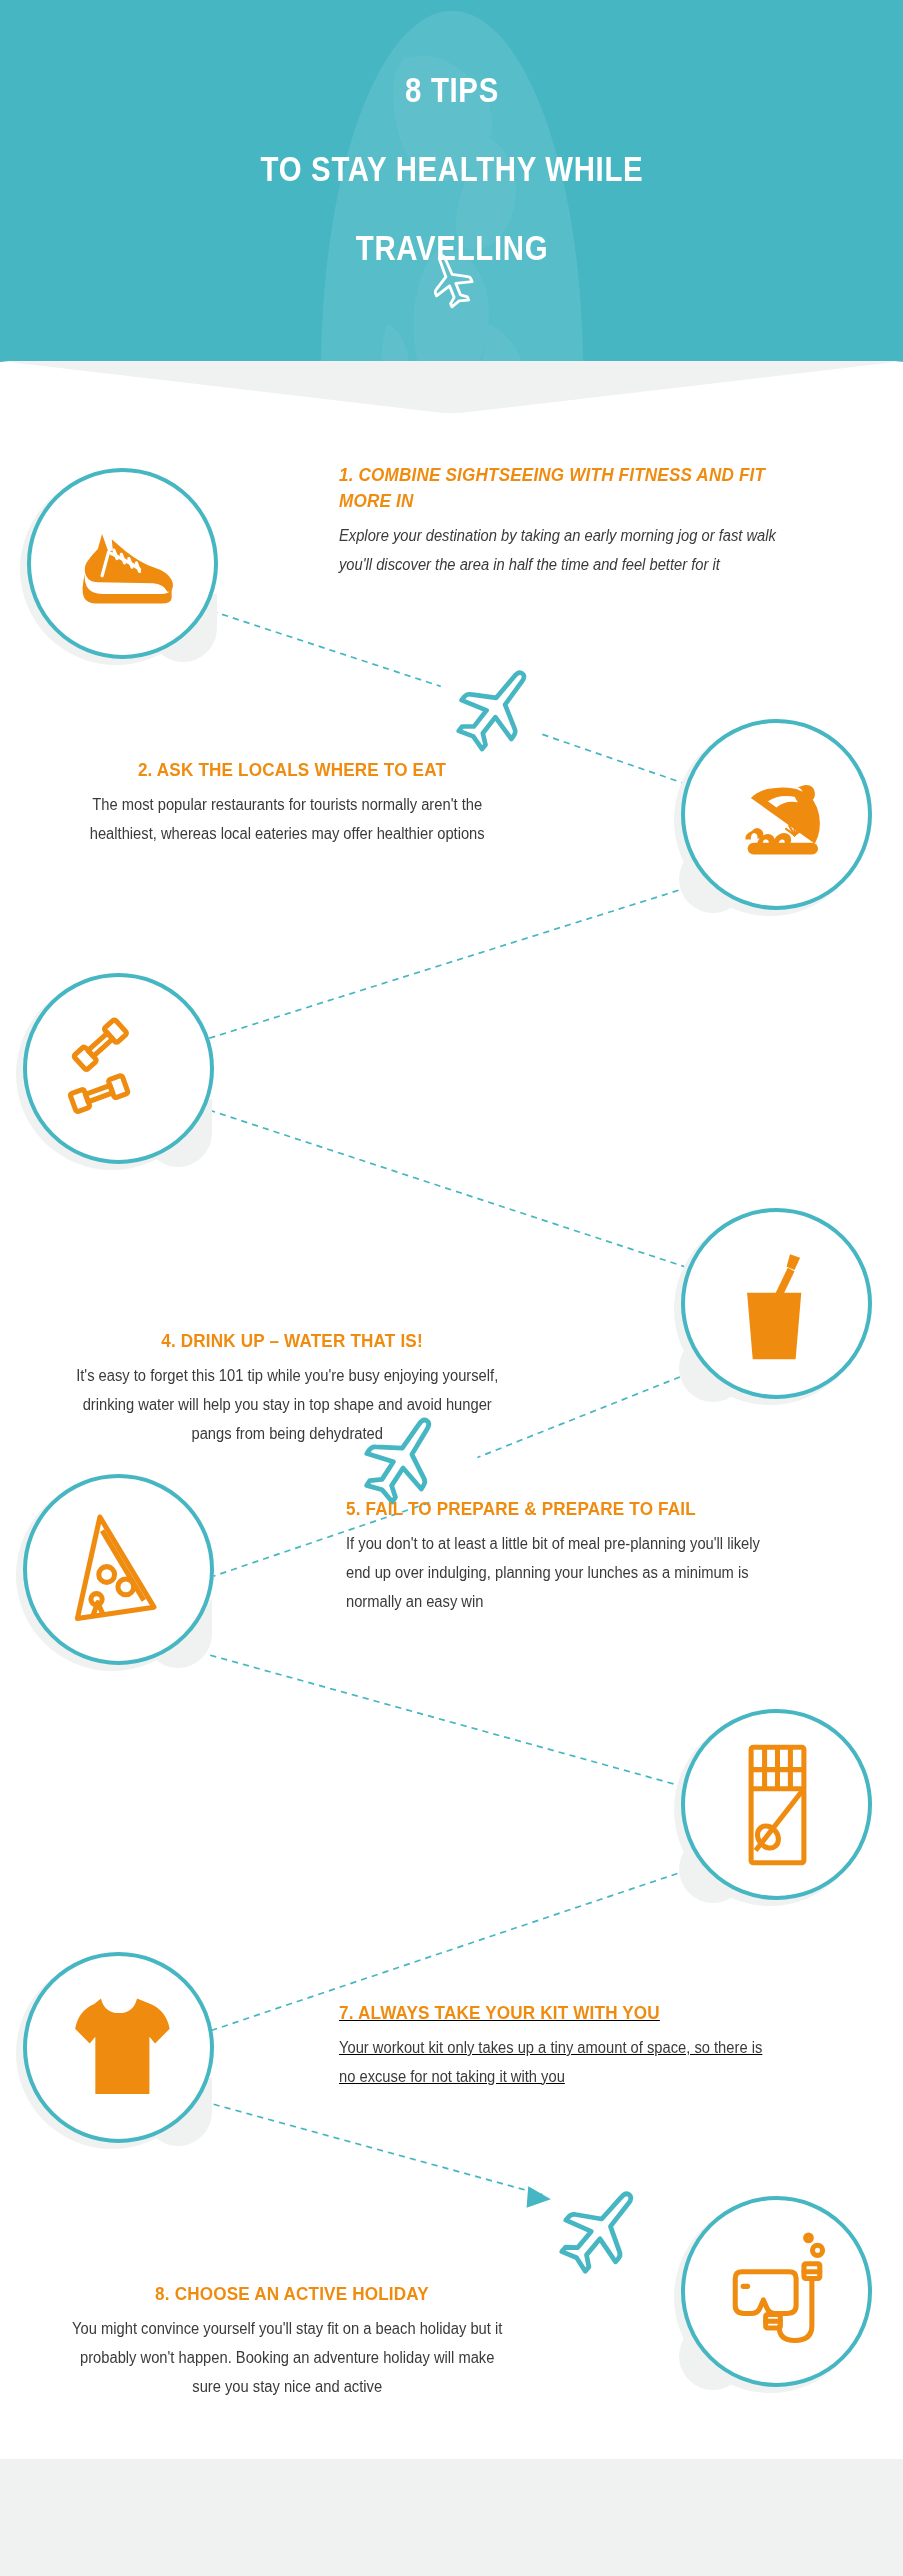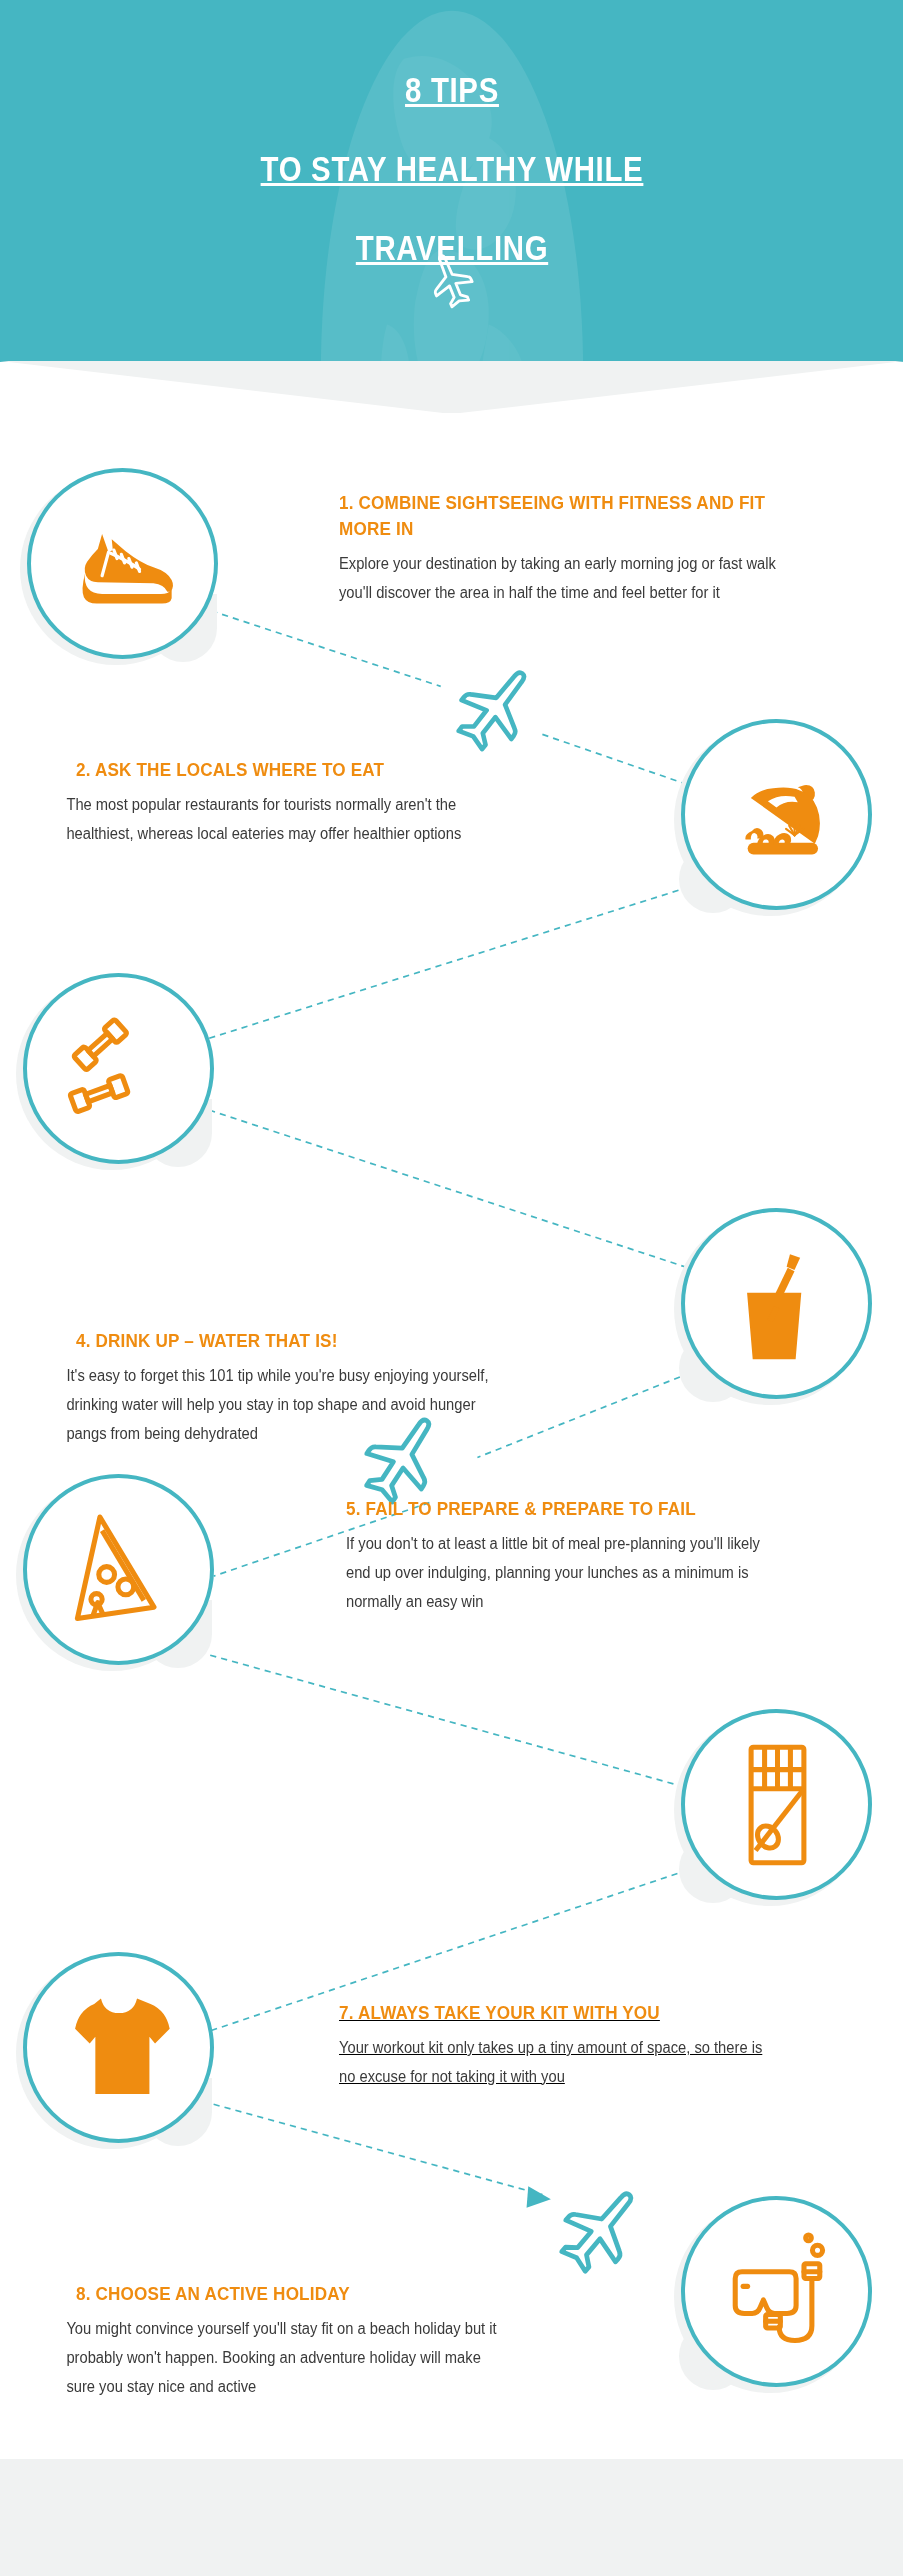--- a/index.html
+++ b/index.html
@@ -15,21 +15,21 @@
   #header{
     position:absolute;left:0;top:0;width:904px;height:362px;
     background:#45b6c2;overflow:hidden;
   }
   #globe{
     position:absolute;left:50%;top:8px;transform:translateX(-50%);
     width:266px;height:729px;opacity:.30;
   }
   #header-text{
     position:absolute;left:0;top:50px;width:904px;
-    text-align:center;color:#ffffff;text-decoration:underline;
+    text-align:center;color:#ffffff;
   }
   #header-text .line{
     font-family:"Liberation Sans Narrow","Liberation Sans",sans-serif;
     font-weight:bold;letter-spacing:0.8px;
     font-size:35px;line-height:79px;
     text-transform:uppercase;
     transform:scaleX(.84);
   }
   #plane-header{position:absolute;left:50%;top:249px;transform:translateX(-50%);}
 
@@ -82,21 +82,21 @@
   }
   .tip-body{
     font-family:"Liberation Sans Narrow","Liberation Sans",sans-serif;
     color:#3a3a3a;font-size:16px;line-height:29px;
     transform:scaleX(.92);
     margin:0;
   }
   .align-left  {text-align:left;}
   .align-left  .tip-title{transform-origin:left center;}
   .align-left  .tip-body {transform-origin:left center;}
-  .align-right {text-align:left;}
+  .align-right {text-align:center;}
   .align-right .tip-title{transform-origin:right center;}
   .align-right .tip-body {transform-origin:right center;}
 
   
   #connectors{position:absolute;left:0;top:0;width:904px;height:2576px;pointer-events:none;}
 
   
   .plane-float{position:absolute;}
 </style>
 </head>
@@ -180,21 +180,21 @@
           <path d="M72 52 l-12 44"></path>
           <path d="M76 54 q14 6 28 14 q16 8 26 16"></path>
           <path d="M82 48 l6 16"></path>
             <path d="M96 56 l6 16"></path>
             <path d="M110 64 l6 16"></path>
             <path d="M124 72 l6 16"></path>
         </g>
       </svg>
     </div>
   </div>
-  <div class="tip-text align-left" style="left:339px;top:490px;width:480px;">
+  <div class="tip-text align-left" style="left:339px;top:462px;width:480px;font-style:italic;">
     <p class="tip-title">1. Combine Sightseeing With Fitness and Fit More In</p>
     <p class="tip-body">Explore your destination by taking an early morning jog or fast walk you'll discover the area in half the time and feel better for it</p>
   </div>
 
   <div class="bubble" style="left:681px;top:719px;">
     <div class="shadow"></div>
     <div class="tail tail-bl"></div>
     <div class="ring"></div>
     <div class="glyph">
       <svg width="107" height="96" viewBox="0 0 200 180">

